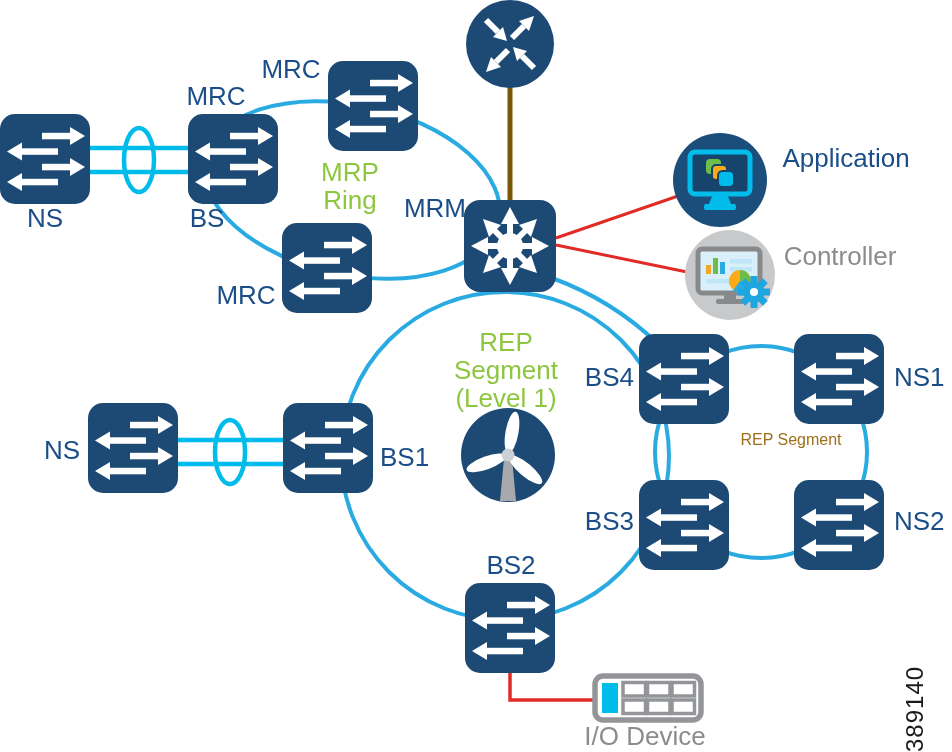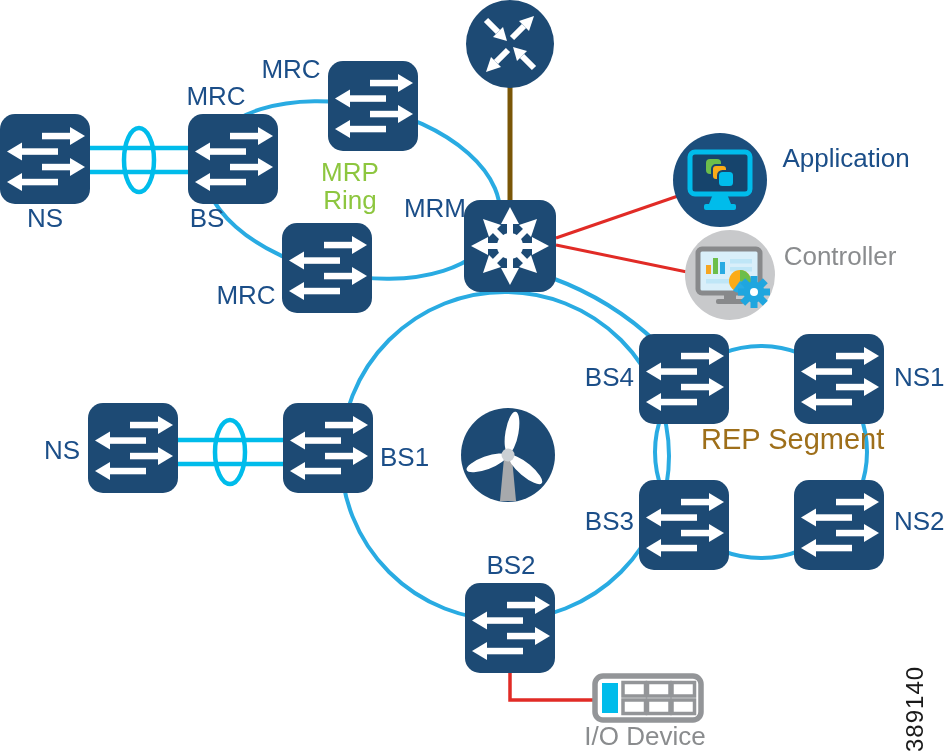--- a/index.html
+++ b/index.html
@@ -4,21 +4,21 @@
 <style>
   html,body{margin:0;padding:0;background:#fff;}
   #canvas{position:relative;width:952px;height:752px;background:#fff;overflow:hidden;
           font-family:"Liberation Sans",sans-serif;}
   #wires{position:absolute;left:0;top:0;z-index:1;}
   .icon{position:absolute;z-index:3;}
   .lbl{position:absolute;z-index:4;font-size:26px;line-height:28px;color:#1B4E88;white-space:nowrap;}
   .lbl.center{text-align:center;}
   .lbl.right{text-align:right;}
   .lbl.green{color:#8DC63F;}
-  .lbl.gold{color:#9E6F1A;font-size:29px;line-height:27px;}
+  .lbl.gold{color:#9E6F1A;font-size:16px;line-height:27px;}
   .lbl.gray{color:#8A8C8E;}
   .lbl .ln{display:block;}
   #fignum{position:absolute;z-index:4;left:901px;top:638px;height:114px;
           writing-mode:vertical-rl;transform:rotate(180deg);
           font-size:24px;color:#1A1A1A;letter-spacing:1px;}
 </style>
 </head>
 <body>
 
 <div id="canvas">
@@ -215,20 +215,23 @@
   <div class="lbl center" style="left:177px;top:204px;width:60px">BS</div>
   <div class="lbl center" style="left:15px;top:204px;width:60px">NS</div>
   <div class="lbl center" style="left:208px;top:281px;width:76px">MRC</div>
   <div class="lbl center green" style="left:315px;top:158px;width:70px">
     <span class="ln">MRP</span>
     <span class="ln">Ring</span>
   </div>
   <div class="lbl center" style="left:32px;top:436px;width:60px">NS</div>
   <div class="lbl" style="left:380px;top:443px;width:70px">BS1</div>
   <div class="lbl center green" style="left:440px;top:328px;width:132px">
+    <span class="ln">REP</span>
+    <span class="ln">Segment</span>
+    <span class="ln">(Level 1)</span>
   </div>
   <div class="lbl right" style="left:580px;top:363px;width:54px">BS4</div>
   <div class="lbl" style="left:894px;top:363px;width:60px">NS1</div>
   <div class="lbl center gold" style="left:701px;top:426px;width:180px">
     <span class="ln">REP Segment</span>
   </div>
   <div class="lbl right" style="left:580px;top:507px;width:54px">BS3</div>
   <div class="lbl" style="left:894px;top:507px;width:60px">NS2</div>
   <div class="lbl center" style="left:480px;top:551px;width:62px">BS2</div>
   <div class="lbl center" style="left:762px;top:144px;width:168px">

